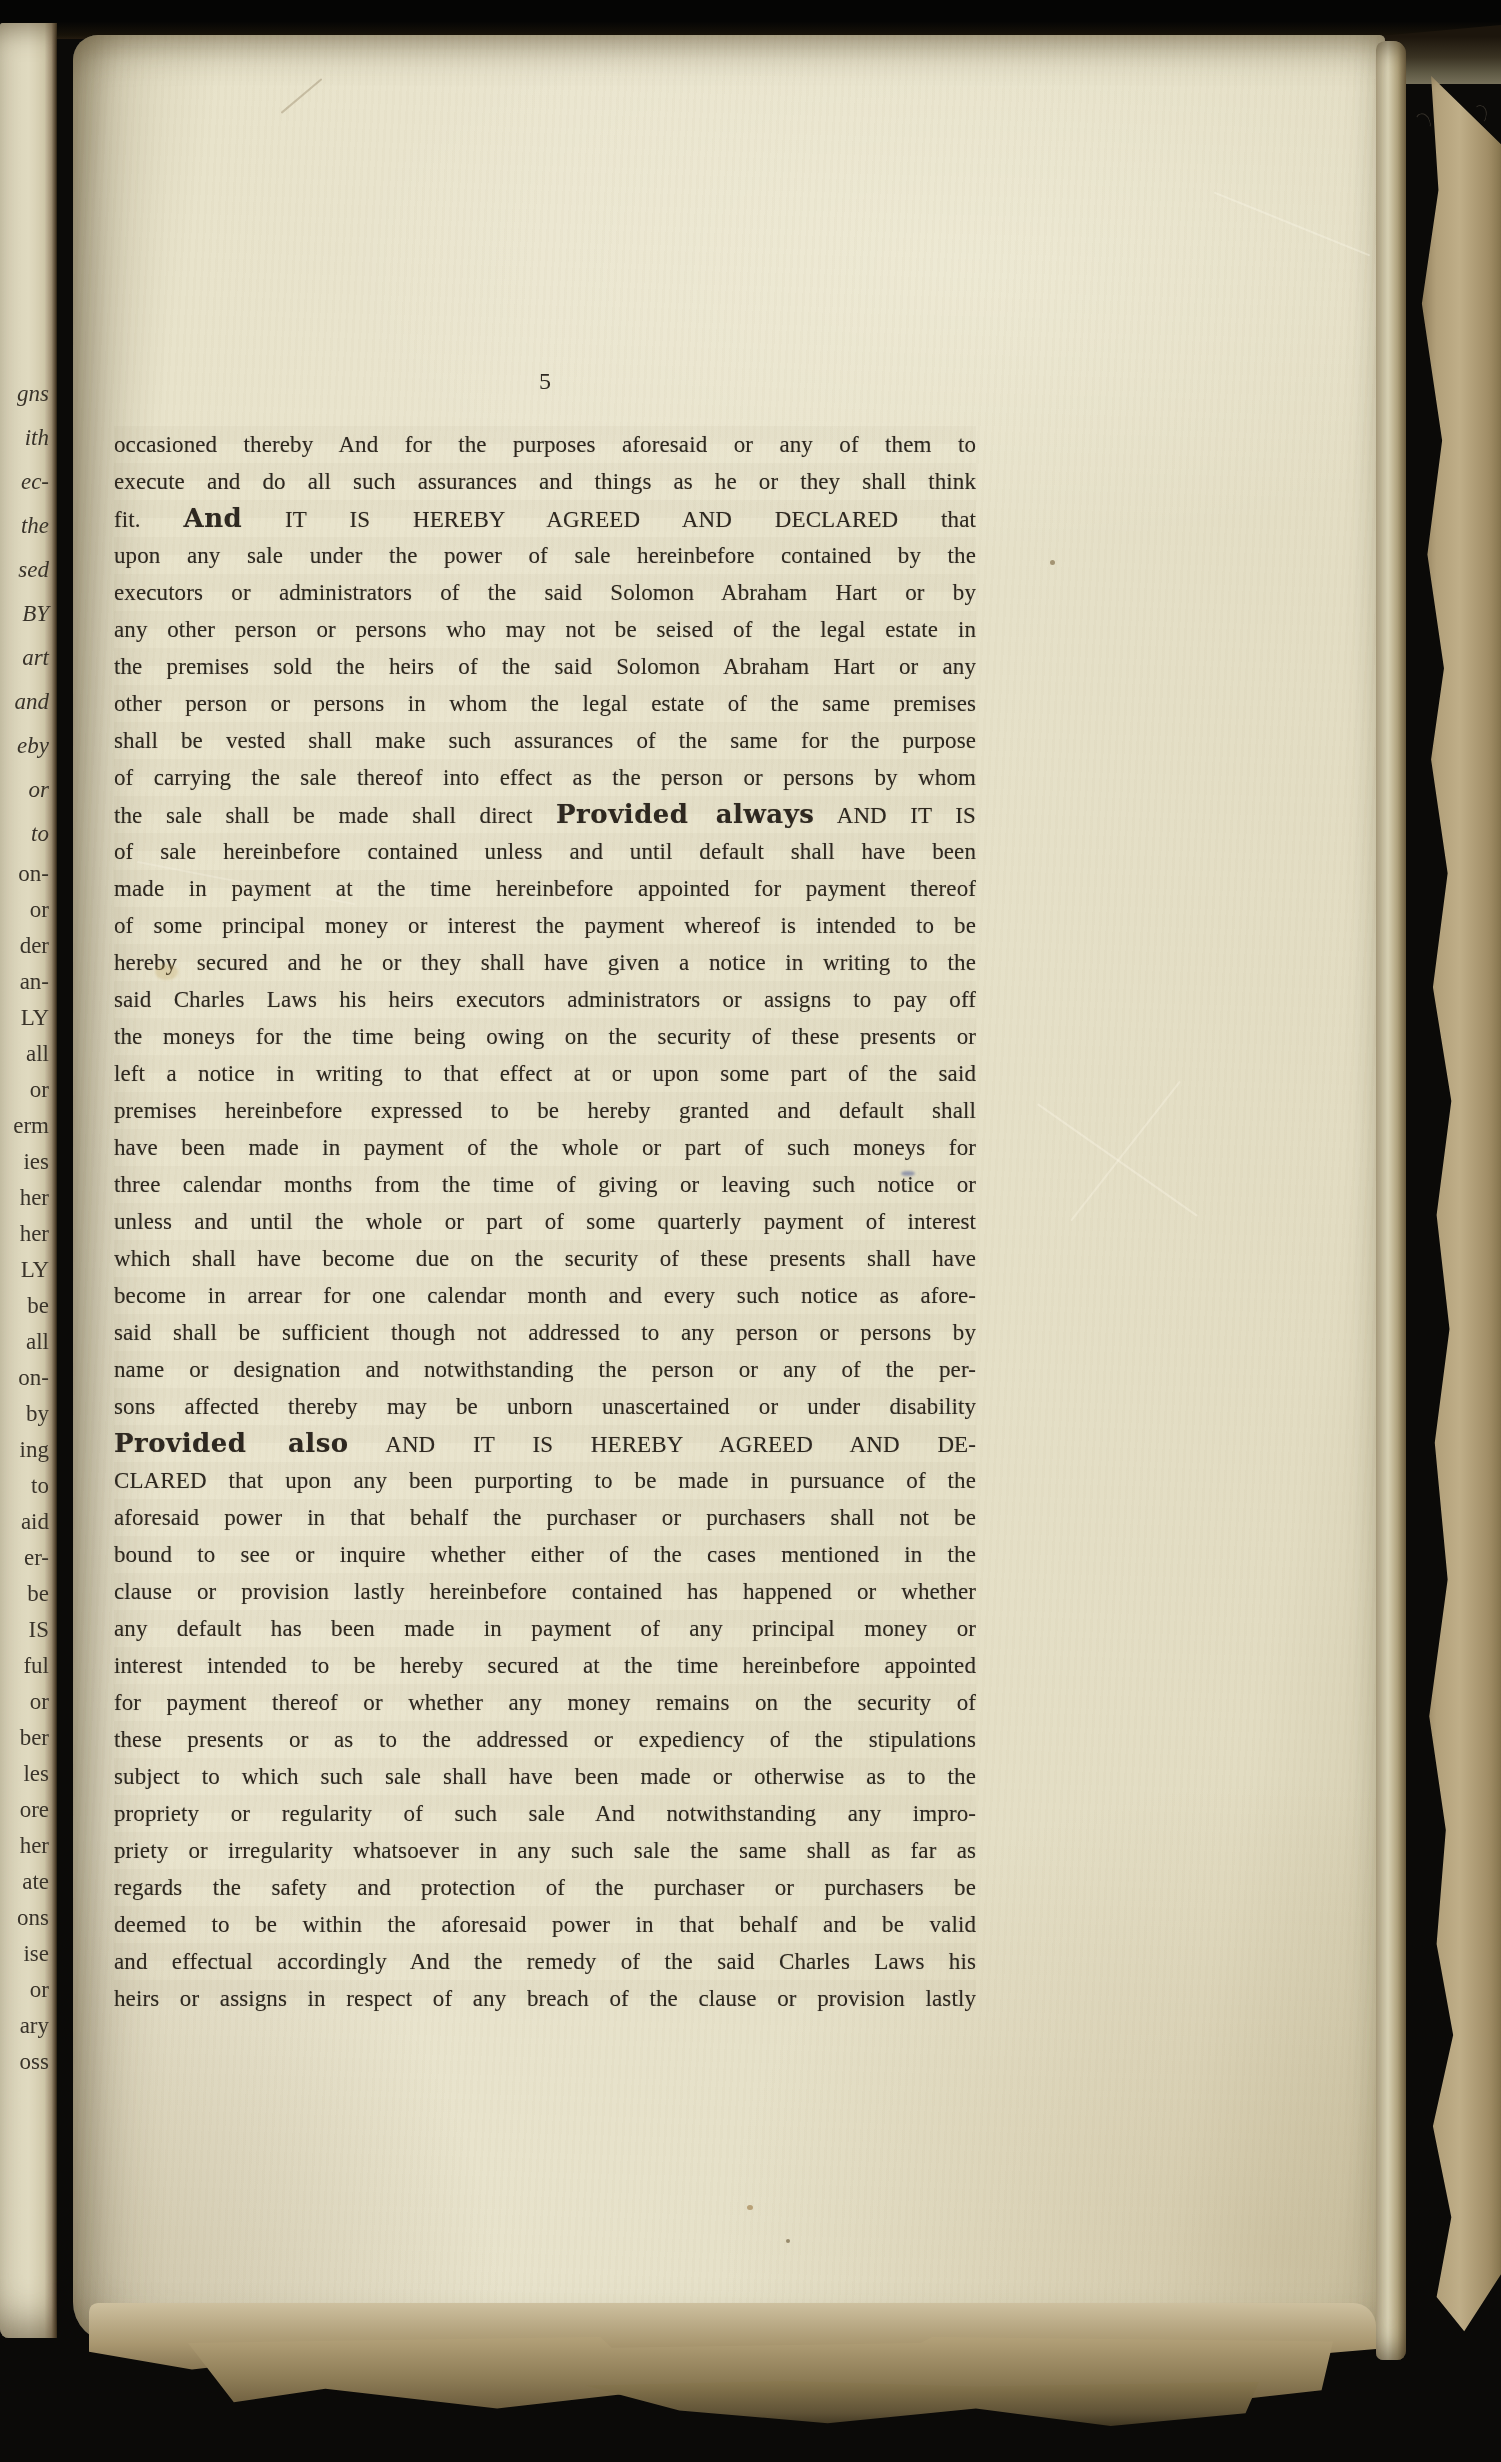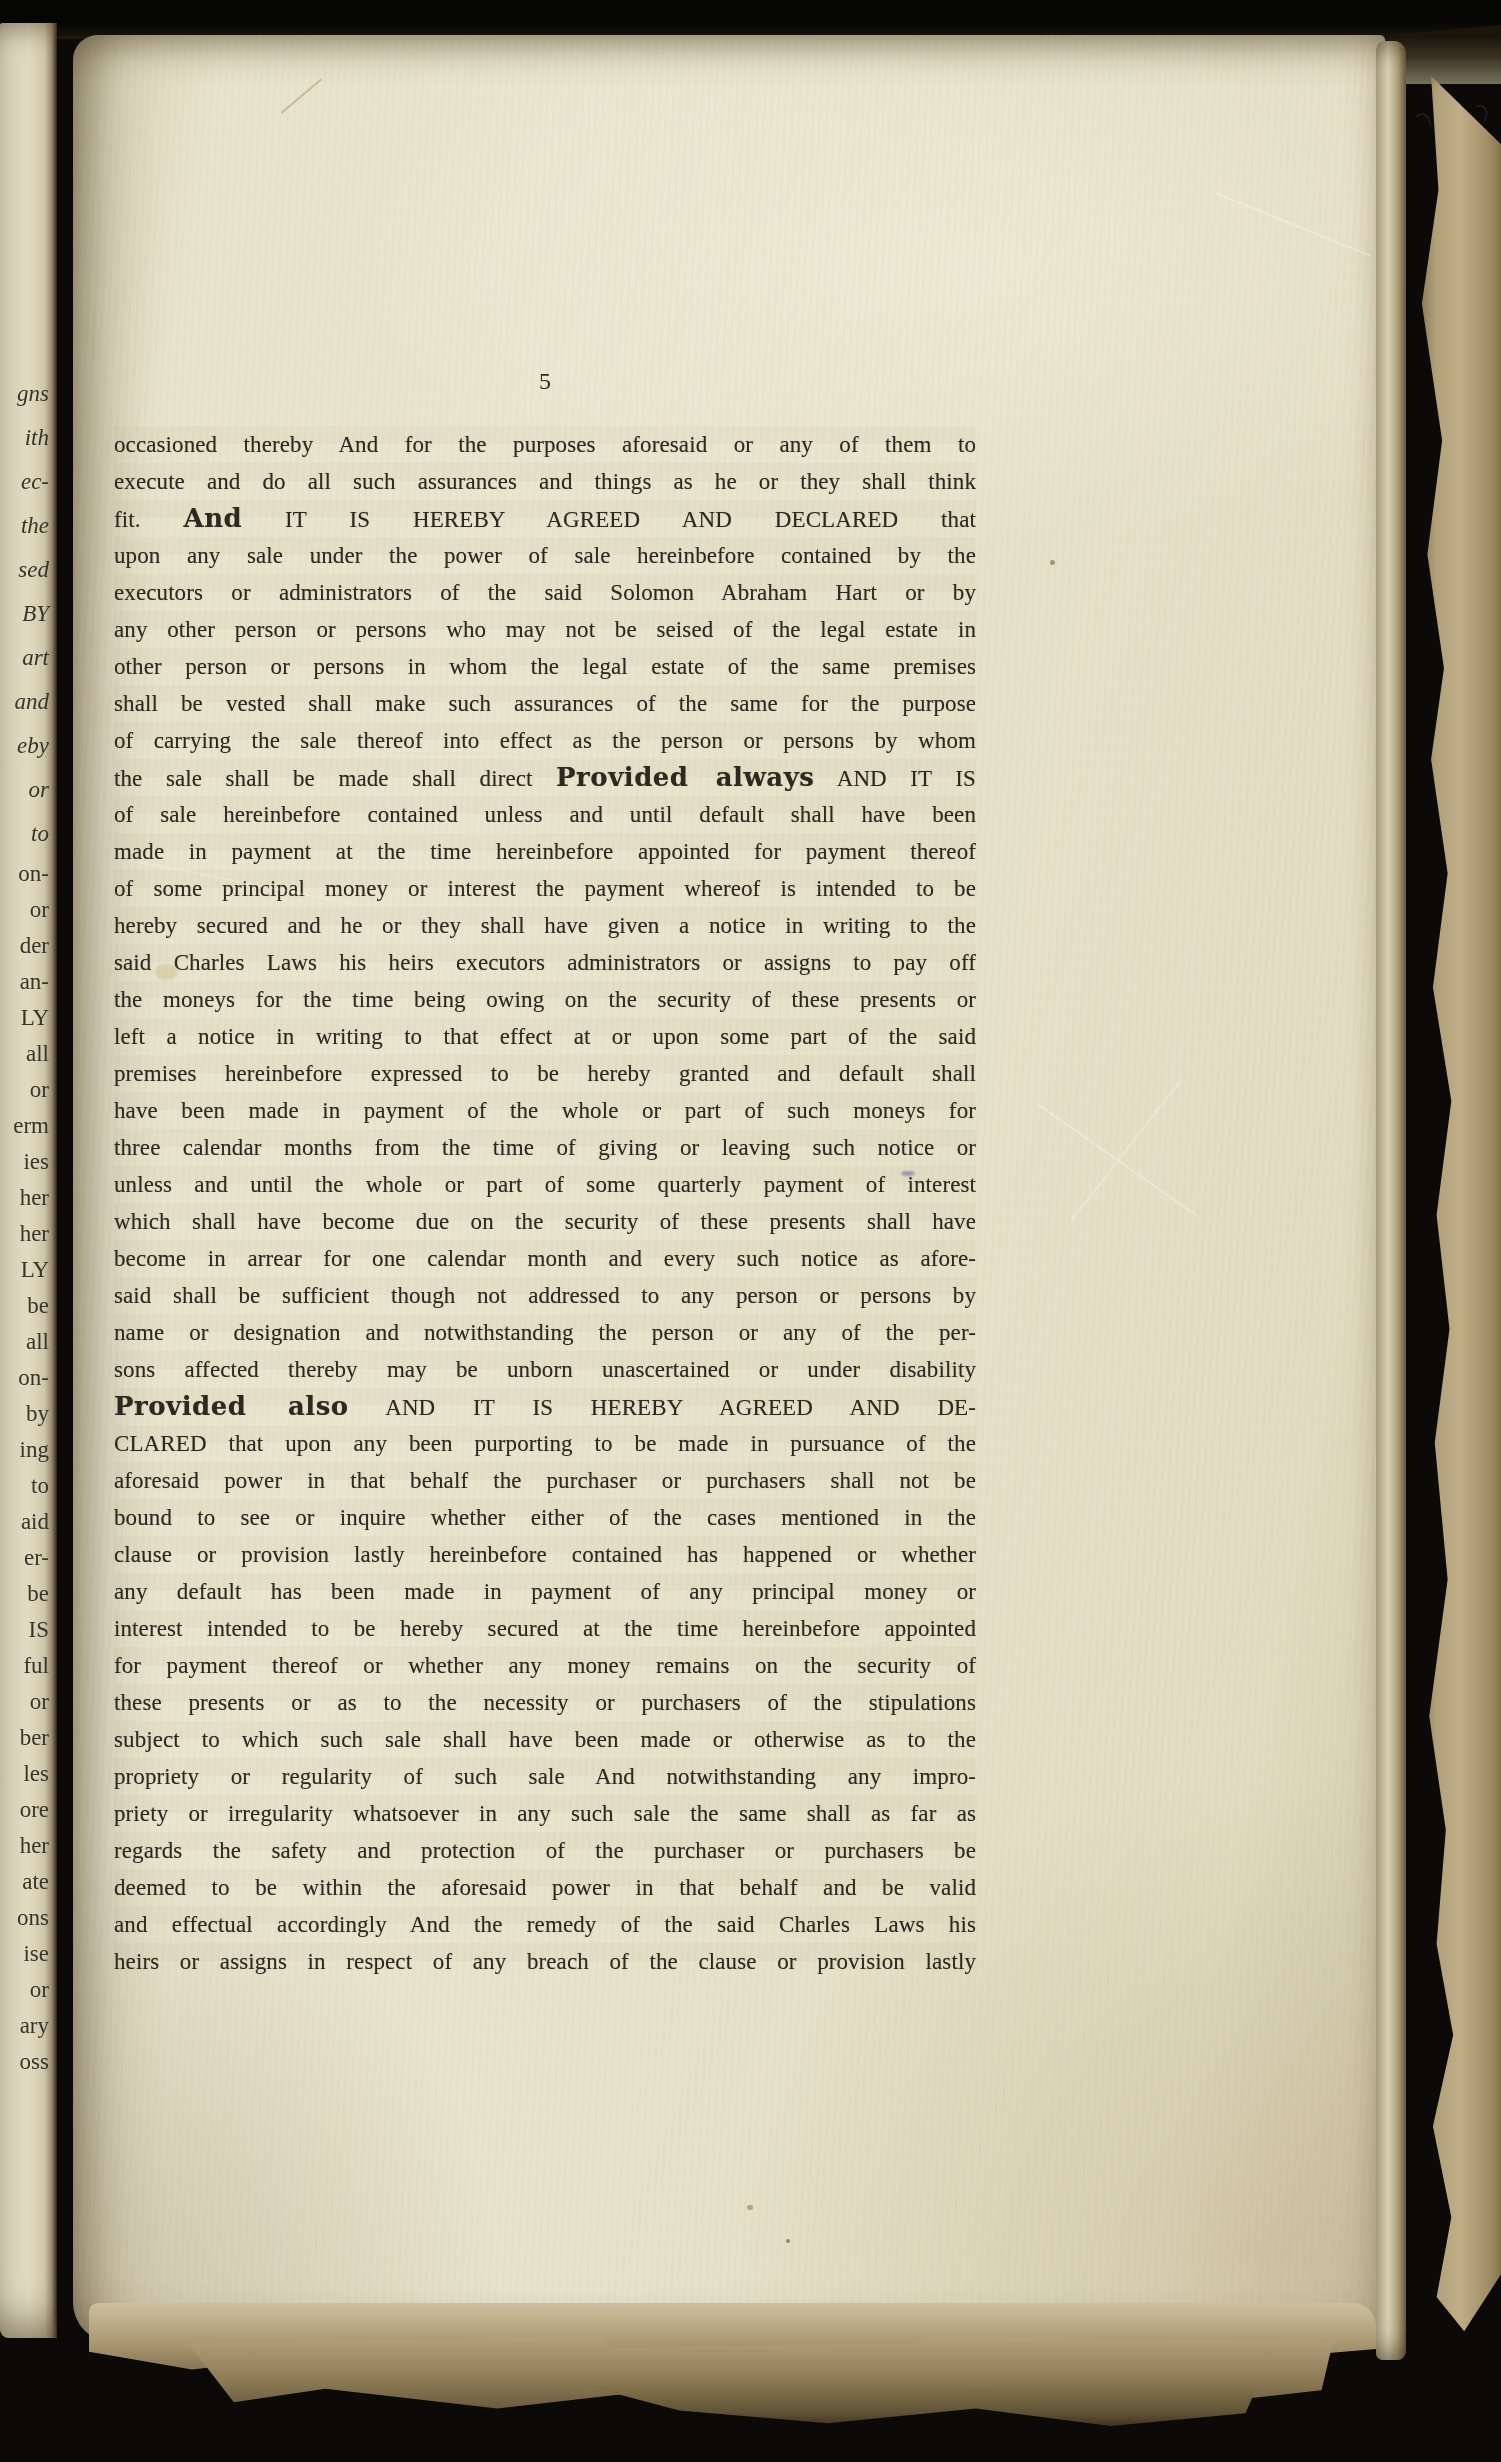--- a/index.html
+++ b/index.html
@@ -146,20 +146,21 @@
 
   <div class="main-page">
     <div class="page-number">5</div>
     <div class="text-block" id="text-block">
         <div class="line"><span>occasioned thereby  And for the purposes aforesaid or any of them to</span></div>
         <div class="line"><span>execute and do all such assurances and things as he or they shall think</span></div>
         <div class="line"><span>fit.  </span><span class="bl">And</span><span> IT IS HEREBY AGREED AND DECLARED that</span></div>
         <div class="line"><span>upon any sale under the power of sale hereinbefore contained by the</span></div>
         <div class="line"><span>executors or administrators of the said Solomon Abraham Hart or by</span></div>
         <div class="line"><span>any other person or persons who may not be seised of the legal estate in</span></div>
+        <div class="line"><span>the premises sold the heirs of the said Solomon Abraham Hart or any</span></div>
         <div class="line"><span>other person or persons in whom the legal estate of the same premises</span></div>
         <div class="line"><span>shall be vested shall make such assurances of the same for the purpose</span></div>
         <div class="line"><span>of carrying the sale thereof into effect as the person or persons by whom</span></div>
         <div class="line"><span>the sale shall be made shall direct </span><span class="bl">Provided always</span><span> AND IT IS</span></div>
         <div class="line"><span>of sale hereinbefore contained unless and until default shall have been</span></div>
         <div class="line"><span>made in payment at the time hereinbefore appointed for payment thereof</span></div>
         <div class="line"><span>of some principal money or interest the payment whereof is intended to be</span></div>
         <div class="line"><span>hereby secured and he or they shall have given a notice in writing to the</span></div>
         <div class="line"><span>said Charles Laws his heirs executors administrators or assigns to pay off</span></div>
         <div class="line"><span>the moneys for the time being owing on the security of these presents or</span></div>
@@ -174,21 +175,21 @@
         <div class="line"><span>name or designation and notwithstanding the person or any of the per-</span></div>
         <div class="line"><span>sons affected thereby may be unborn unascertained or under disability</span></div>
         <div class="line"><span class="bl">Provided also</span><span> AND IT IS HEREBY AGREED AND DE-</span></div>
         <div class="line"><span>CLARED that upon any been purporting to be made in pursuance of the</span></div>
         <div class="line"><span>aforesaid power in that behalf the purchaser or purchasers shall not be</span></div>
         <div class="line"><span>bound to see or inquire whether either of the cases mentioned in the</span></div>
         <div class="line"><span>clause or provision lastly hereinbefore contained has happened or whether</span></div>
         <div class="line"><span>any default has been made in payment of any principal money or</span></div>
         <div class="line"><span>interest intended to be hereby secured at the time hereinbefore appointed</span></div>
         <div class="line"><span>for payment thereof or whether any money remains on the security of</span></div>
-        <div class="line"><span>these presents or as to the necessity or purchasers of the stipulations</span></div>
+        <div class="line"><span>these presents or as to the addressed or expediency of the stipulations</span></div>
         <div class="line"><span>subject to which such sale shall have been made or otherwise as to the</span></div>
         <div class="line"><span>propriety or regularity of such sale  And notwithstanding any impro-</span></div>
         <div class="line"><span>priety or irregularity whatsoever in any such sale the same shall as far as</span></div>
         <div class="line"><span>regards the safety and protection of the purchaser or purchasers be</span></div>
         <div class="line"><span>deemed to be within the aforesaid power in that behalf and be valid</span></div>
         <div class="line"><span>and effectual accordingly And the remedy of the said Charles Laws his</span></div>
         <div class="line"><span>heirs or assigns in respect of any breach of the clause or provision lastly</span></div>
       </div>
 
     <div class="speck" style="left:977px;top:525px;width:5.3px;height:5.3px;background:rgba(110,85,45,.55);"></div>

